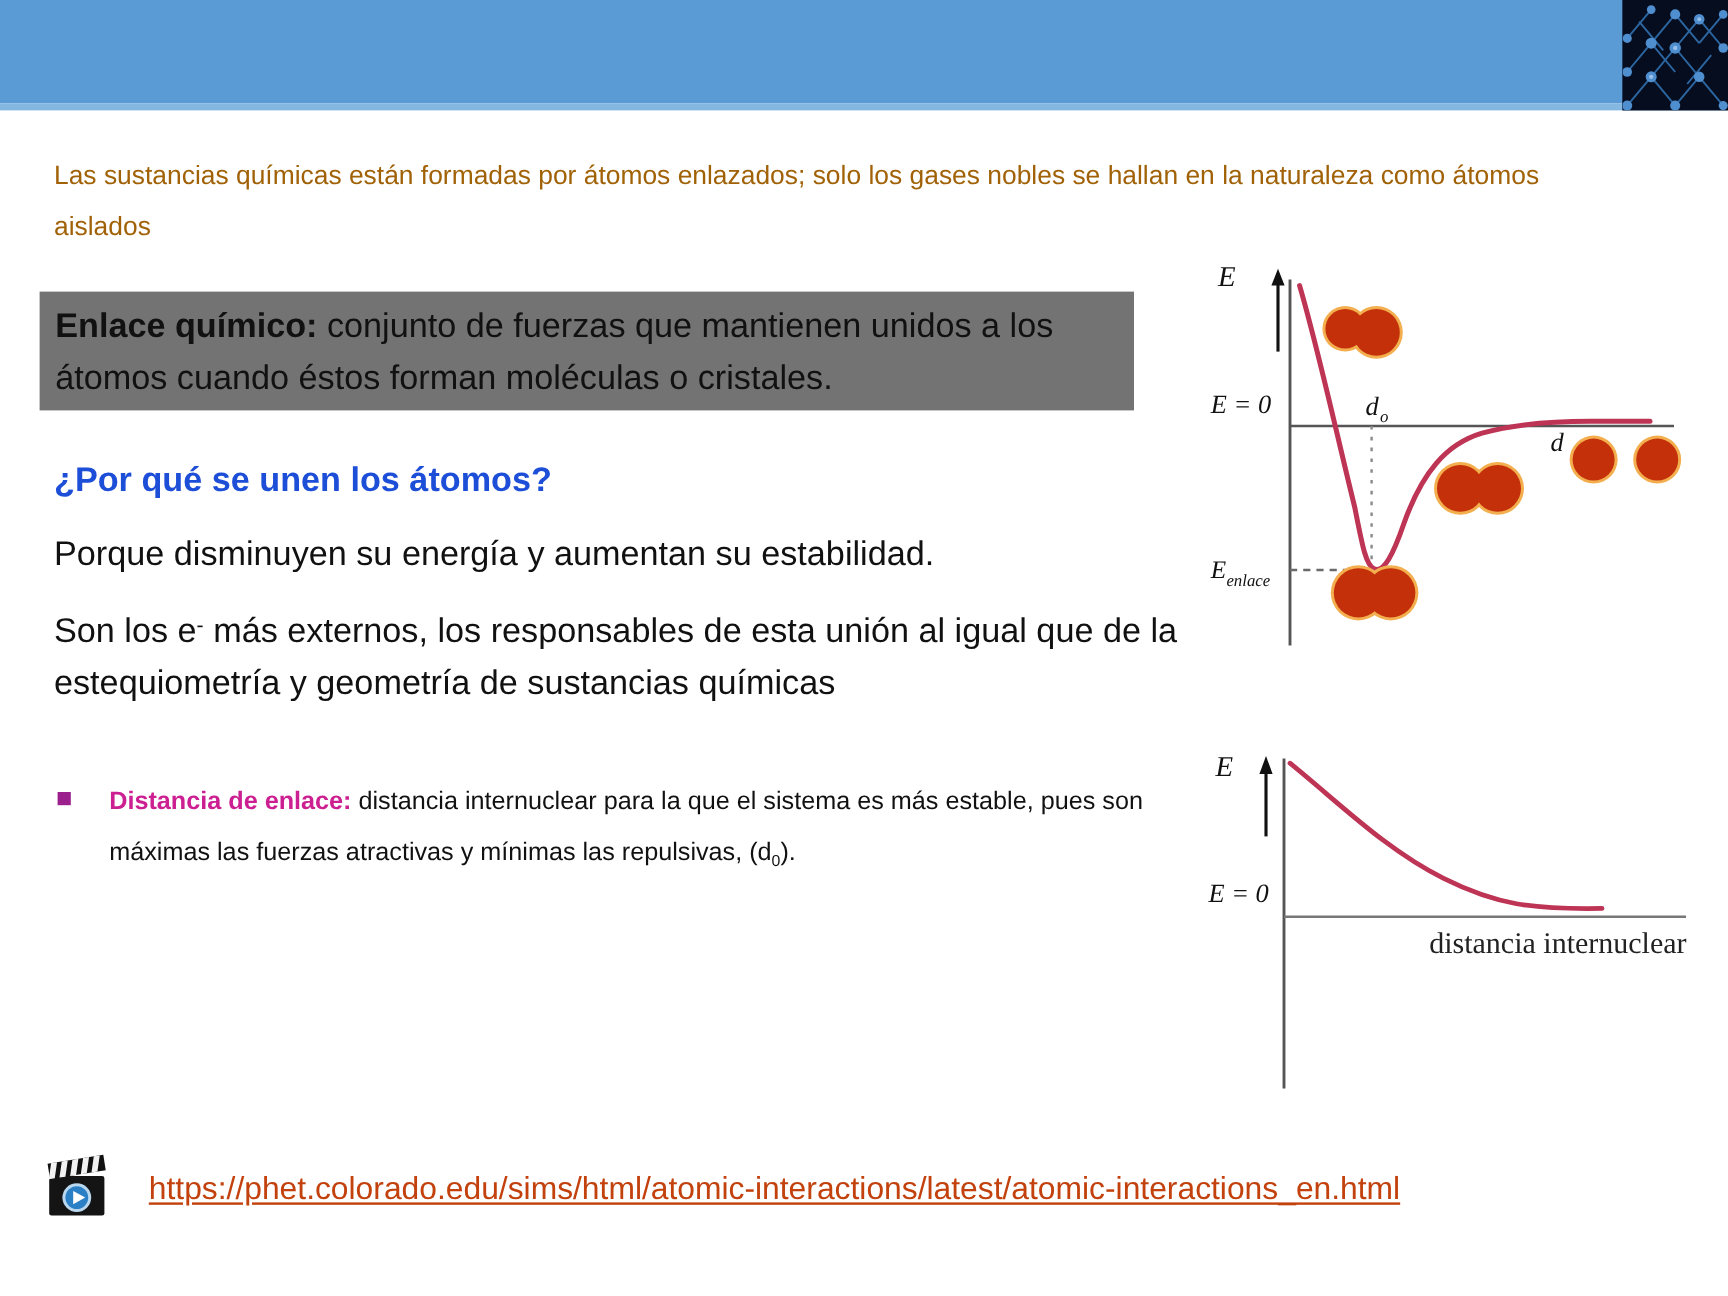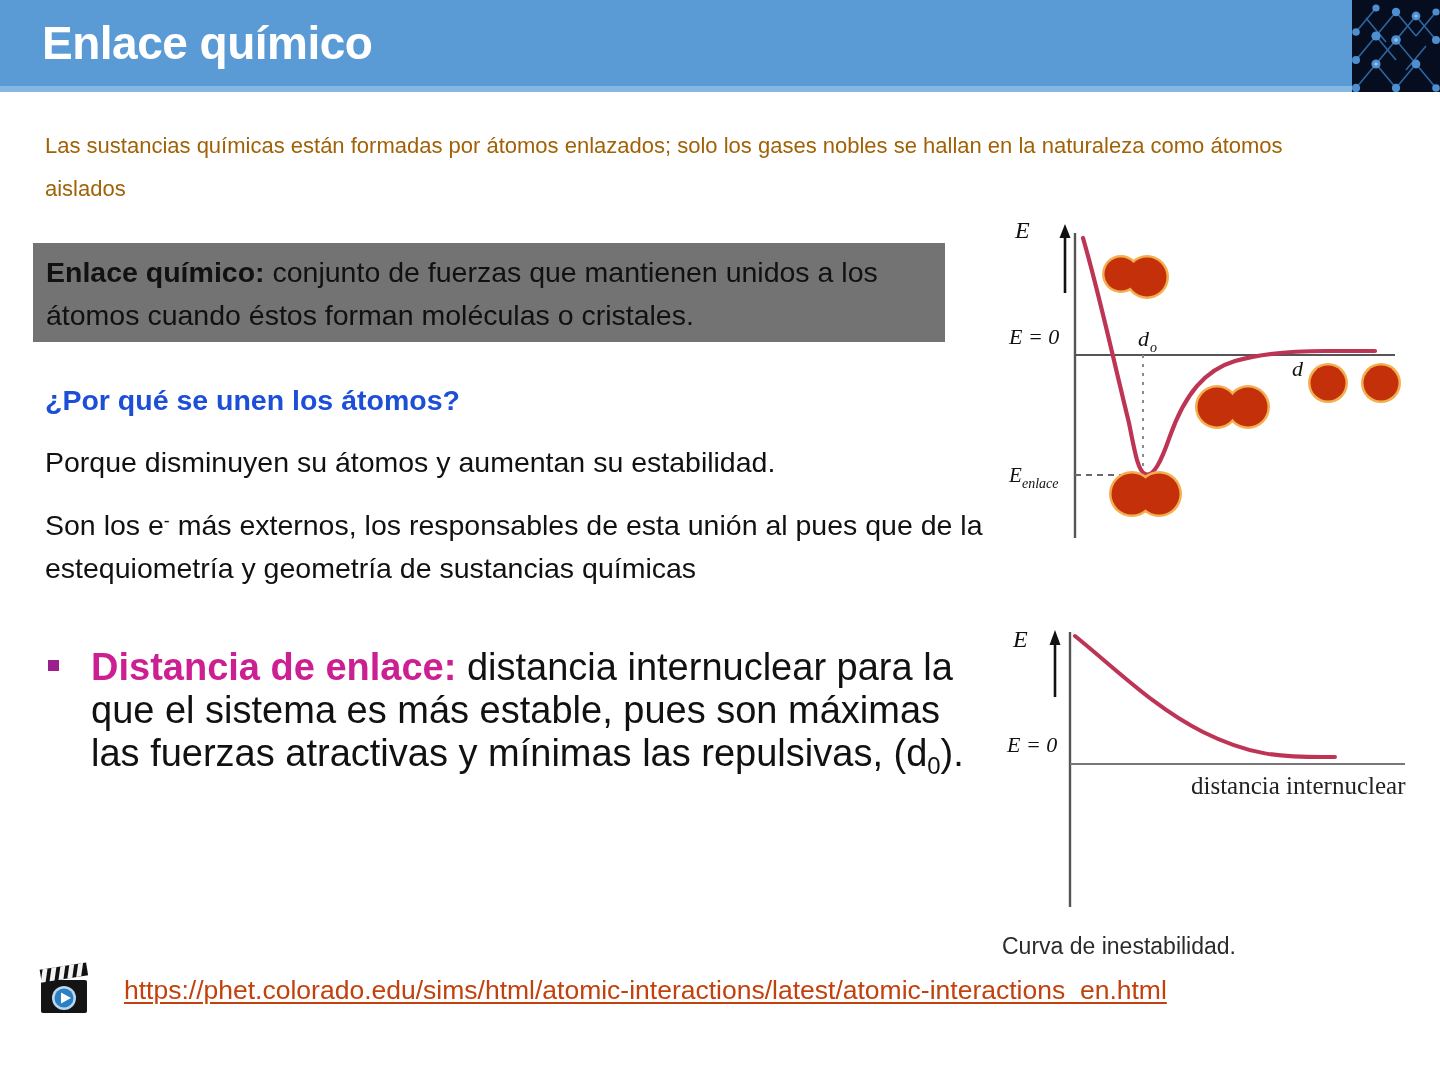--- a/index.html
+++ b/index.html
@@ -61,21 +61,21 @@
   .electrons sup { font-size: 0.62em; vertical-align: 0.45em; }
 
   
   .bullet-list { position: absolute; left: 45px; top: 646px; width: 940px; }
   .bullet-item { position: relative; padding-left: 46px; margin-bottom: 25px; }
   .bullet-marker {
     position: absolute; left: 3px; top: 14px;
     width: 11px; height: 11px; background: #9c1f8e;
   }
   .bullet-text {
-    font-size: 38px; line-height: 43px; color: #111;
+    font-size: 21px; line-height: 43px; color: #111;
   }
   .bullet-term { font-weight: bold; color: #cc1f91; }
   .bullet-text sub { font-size: 0.63em; vertical-align: -0.35em; }
   .sub-wide { font-size: 0.63em; vertical-align: -0.4em; padding-left: 4px; }
 
   
   .footer { position: absolute; left: 36px; top: 960px; display: flex; align-items: center; }
   .movie-icon { width: 58px; height: 60px; position: relative; }
   .link {
     margin-left: 30px; font-size: 26.5px; color: #c2410c;
@@ -92,21 +92,20 @@
   .cap-top { position: absolute; left: 1002px; top: 508px; width: 400px; }
   .cap-bottom { position: absolute; left: 1002px; top: 932px; width: 400px; }
 </style>
 </head>
 <body>
 
 <div class="slide">
 
   <div class="header"></div>
   <div class="header-underline"></div>
-  <div class="header-title">Enlace químico</div>
 
   <div class="lattice-art">
     <svg width="88" height="92" viewBox="0 0 88 92" aria-hidden="true">
       <rect x="0" y="0" width="88" height="92" fill="#050d1f"></rect>
       <g stroke="#2f6ba8" stroke-width="1.6" opacity="0.95">
         <line x1="4" y1="88" x2="24" y2="64"></line>
           <line x1="24" y1="64" x2="44" y2="88"></line>
         <line x1="24" y1="64" x2="44" y2="40"></line>
           <line x1="44" y1="40" x2="64" y2="64"></line>
         <line x1="44" y1="40" x2="64" y2="16"></line>
@@ -146,22 +145,22 @@
     </svg>
   </div>
 
   <p class="intro">Las sustancias químicas están formadas por átomos enlazados; solo los gases nobles se hallan en la naturaleza como átomos aislados</p>
 
   <div class="definition-box">
     <p><b>Enlace químico:</b><span> conjunto de fuerzas que mantienen unidos a los átomos cuando éstos forman moléculas o cristales.</span></p>
   </div>
 
   <div class="question">¿Por qué se unen los átomos?</div>
-  <div class="answer">Porque disminuyen su átomos y aumentan su estabilidad.</div>
-  <p class="electrons"><span>Son los e</span><sup>-</sup><span> más externos, los responsables de esta unión al pues que de la estequiometría y geometría de sustancias químicas</span></p>
+  <div class="answer">Porque disminuyen su energía y aumentan su estabilidad.</div>
+  <p class="electrons"><span>Son los e</span><sup>-</sup><span> más externos, los responsables de esta unión al igual que de la estequiometría y geometría de sustancias químicas</span></p>
 
   <div class="bullet-list">
 
     <div class="bullet-item">
       <span class="bullet-marker"></span>
       <p class="bullet-text"><span class="bullet-term">Distancia de enlace:</span><span> distancia internuclear para la que el sistema es más estable, pues son máximas las fuerzas atractivas y mínimas las repulsivas, (d</span><sub>0</sub><span>).</span></p>
     </div>
 
 
   </div>
@@ -230,21 +229,20 @@
 
       <line x1="75" y1="152" x2="410" y2="152" stroke="#777" stroke-width="2.2"></line>
 
       <path d="M 80 24 C 122 58, 160 96, 208 120 C 252 142, 282 146, 340 145" fill="none" stroke="#be3455" stroke-width="4" stroke-linecap="round"></path>
 
       <text x="18" y="35" font-family="'Liberation Serif', serif" font-style="italic" font-size="24" fill="#111">E</text>
       <text x="12" y="140" font-family="'Liberation Serif', serif" font-style="italic" font-size="22" fill="#111">E = 0</text>
       <text x="196" y="182" font-family="'Liberation Serif', serif" font-size="25" fill="#222">distancia internuclear</text>
     </svg>
   </div>
-  <div class="fig-caption cap-bottom">Curva de inestabilidad.</div>
 
   <div class="footer">
     <span class="movie-icon">
       <svg width="58" height="60" viewBox="0 0 58 60" aria-hidden="true">
         <rect x="5" y="20" width="46" height="33" rx="2" fill="#141414"></rect>
         <g transform="rotate(-9 9 18)">
           <rect x="5" y="9" width="47" height="13" fill="#111"></rect>
           <g fill="#f2f2f2">
             <polygon points="8,9 13,9 9,22 4,22"></polygon>
             <polygon points="17,9 22,9 18,22 13,22"></polygon>

